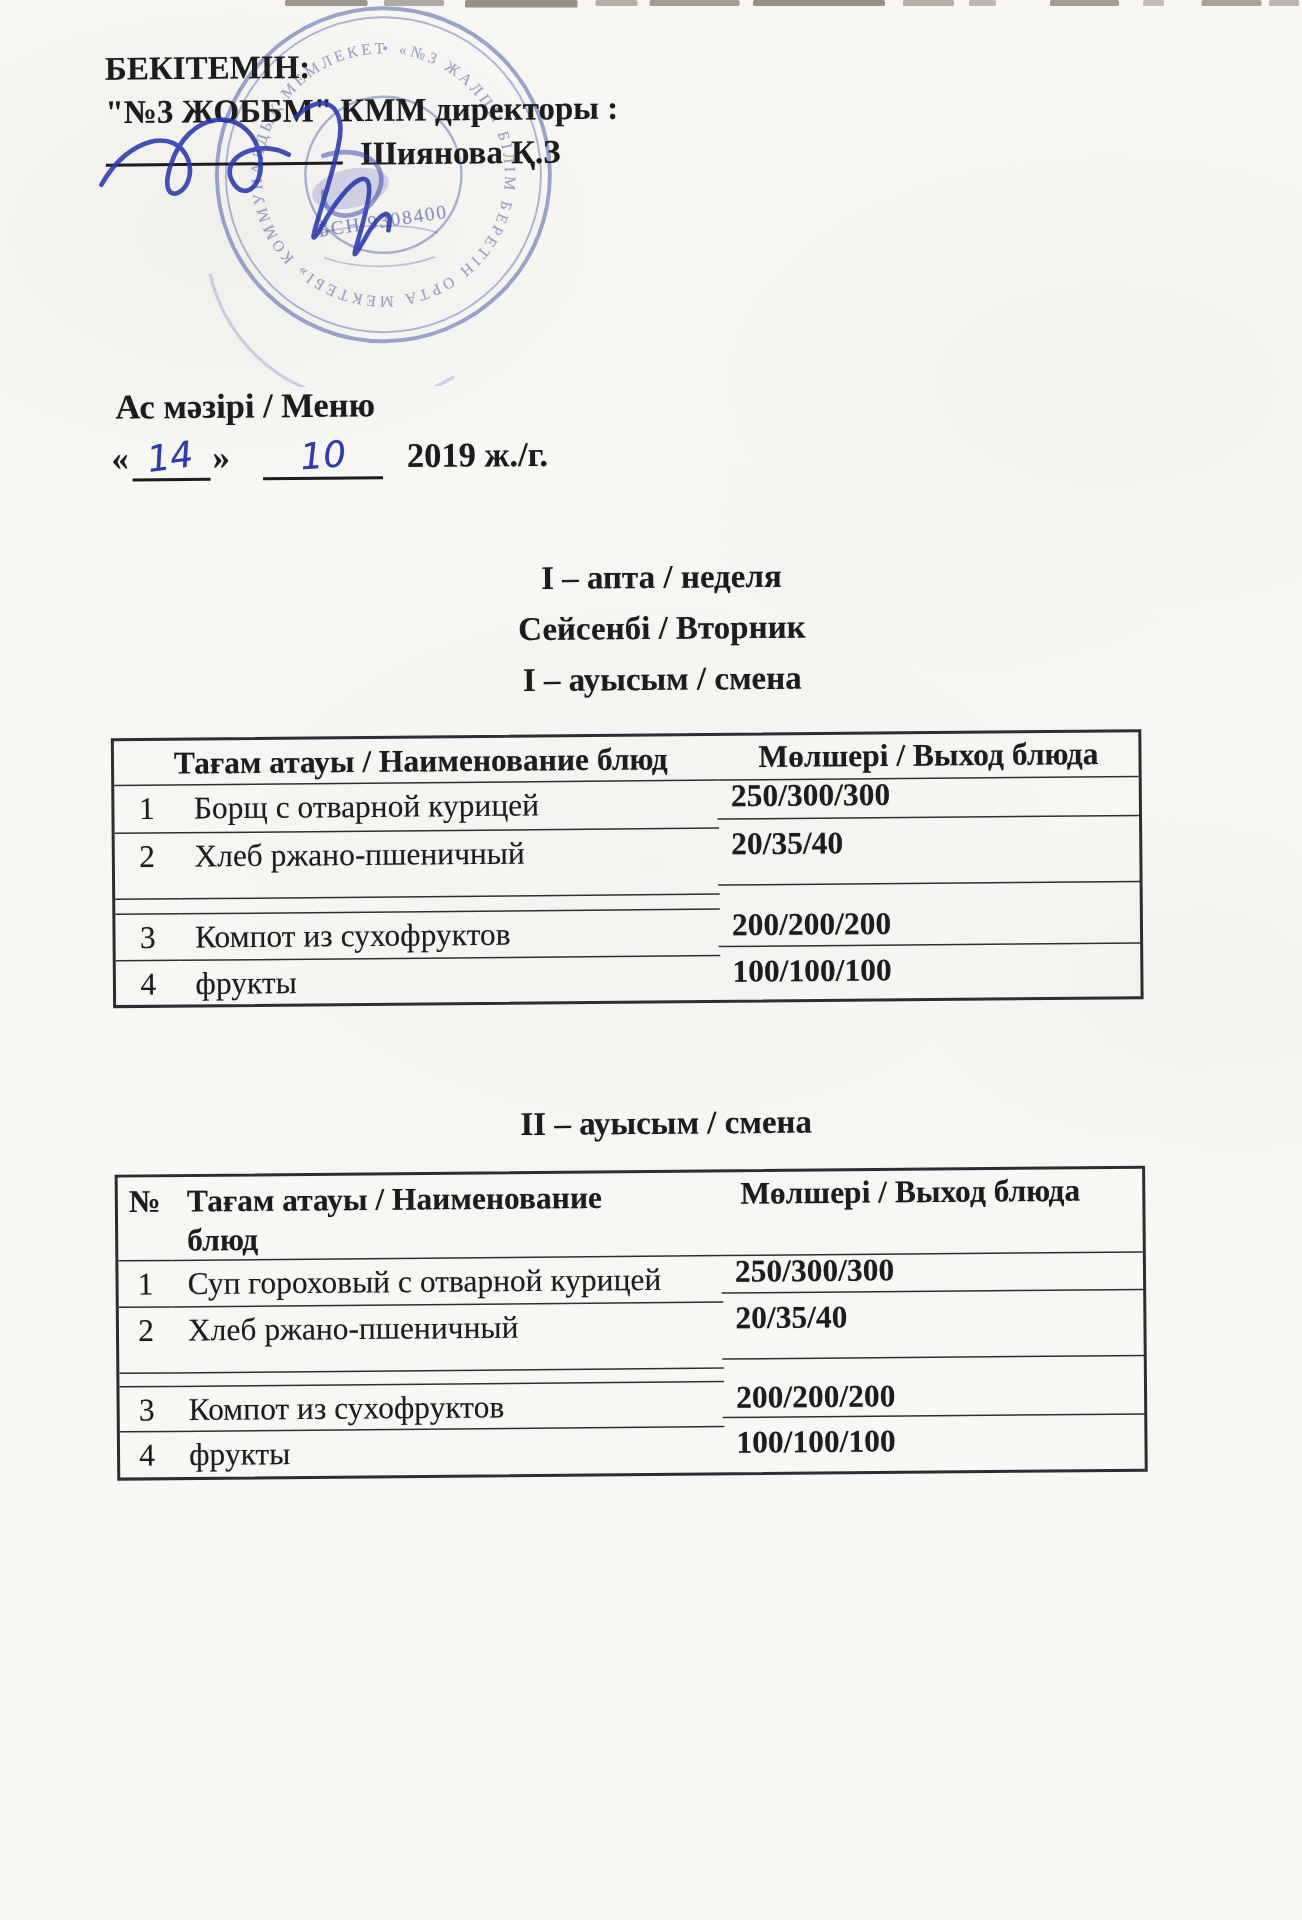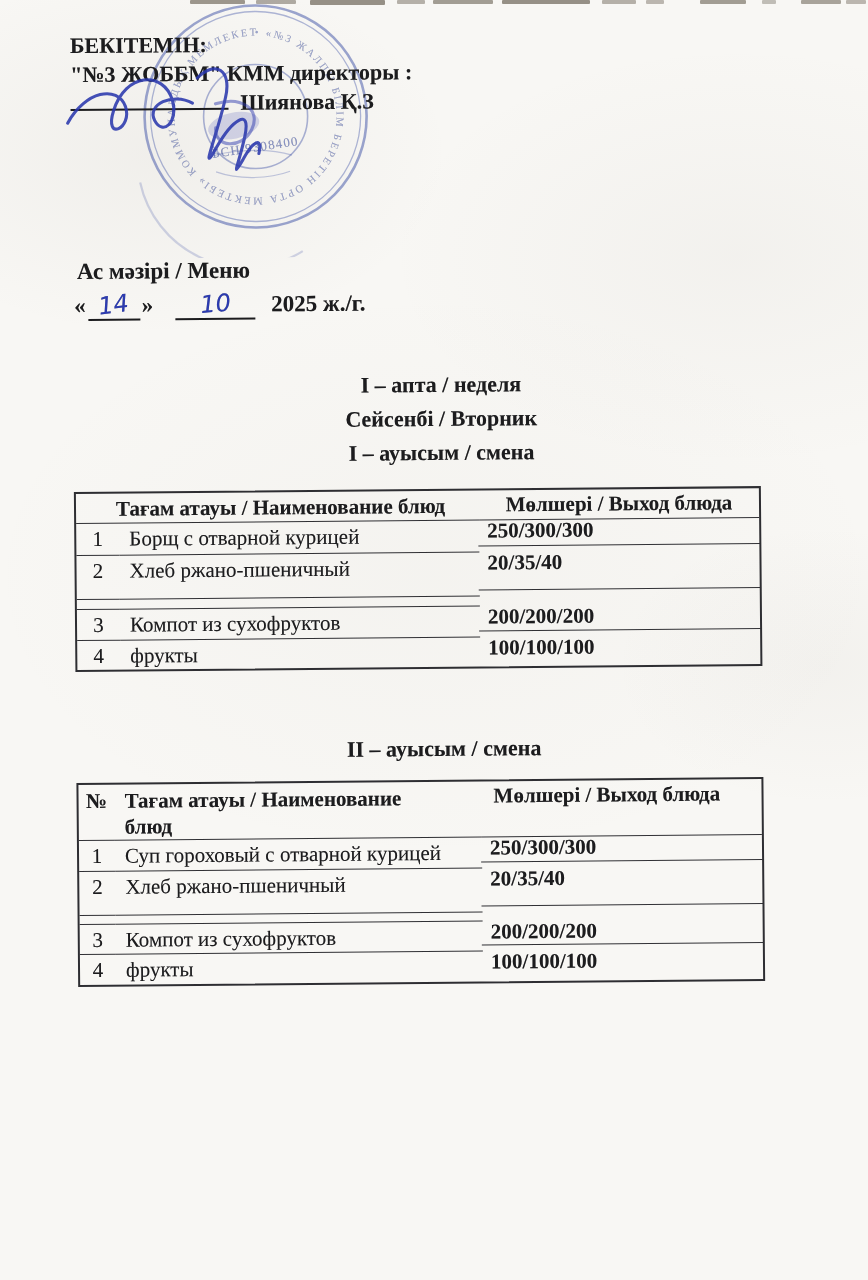--- a/index.html
+++ b/index.html
@@ -131,21 +131,21 @@
   <div class="approval">
     <div>БЕКІТЕМІН:</div>
     <div>"№3 ЖОББМ" КММ  директоры :</div>
     <div>
       <span class="sig-rule"></span><span>Шиянова Қ.З</span>
     </div>
   </div>
 
   <div class="title">Ас мәзірі / Меню</div>
   <div class="date-line">
-    <span>«</span><span class="uline u1"><span class="pen">14</span></span><span>»</span><span class="uline u2"><span class="pen">10</span></span><span>2025 ж./г.</span>
+    <span>«</span><span class="uline u1"><span class="pen">14</span></span><span>»</span><span class="uline u2"><span class="pen">10</span></span><span>2019 ж./г.</span>
   </div>
 
   <div class="headings">
     <div>I – апта / неделя</div>
     <div>Сейсенбі / Вторник</div>
     <div>I – ауысым / смена</div>
   </div>
 
   <table class="menu t1">
     <colgroup>

